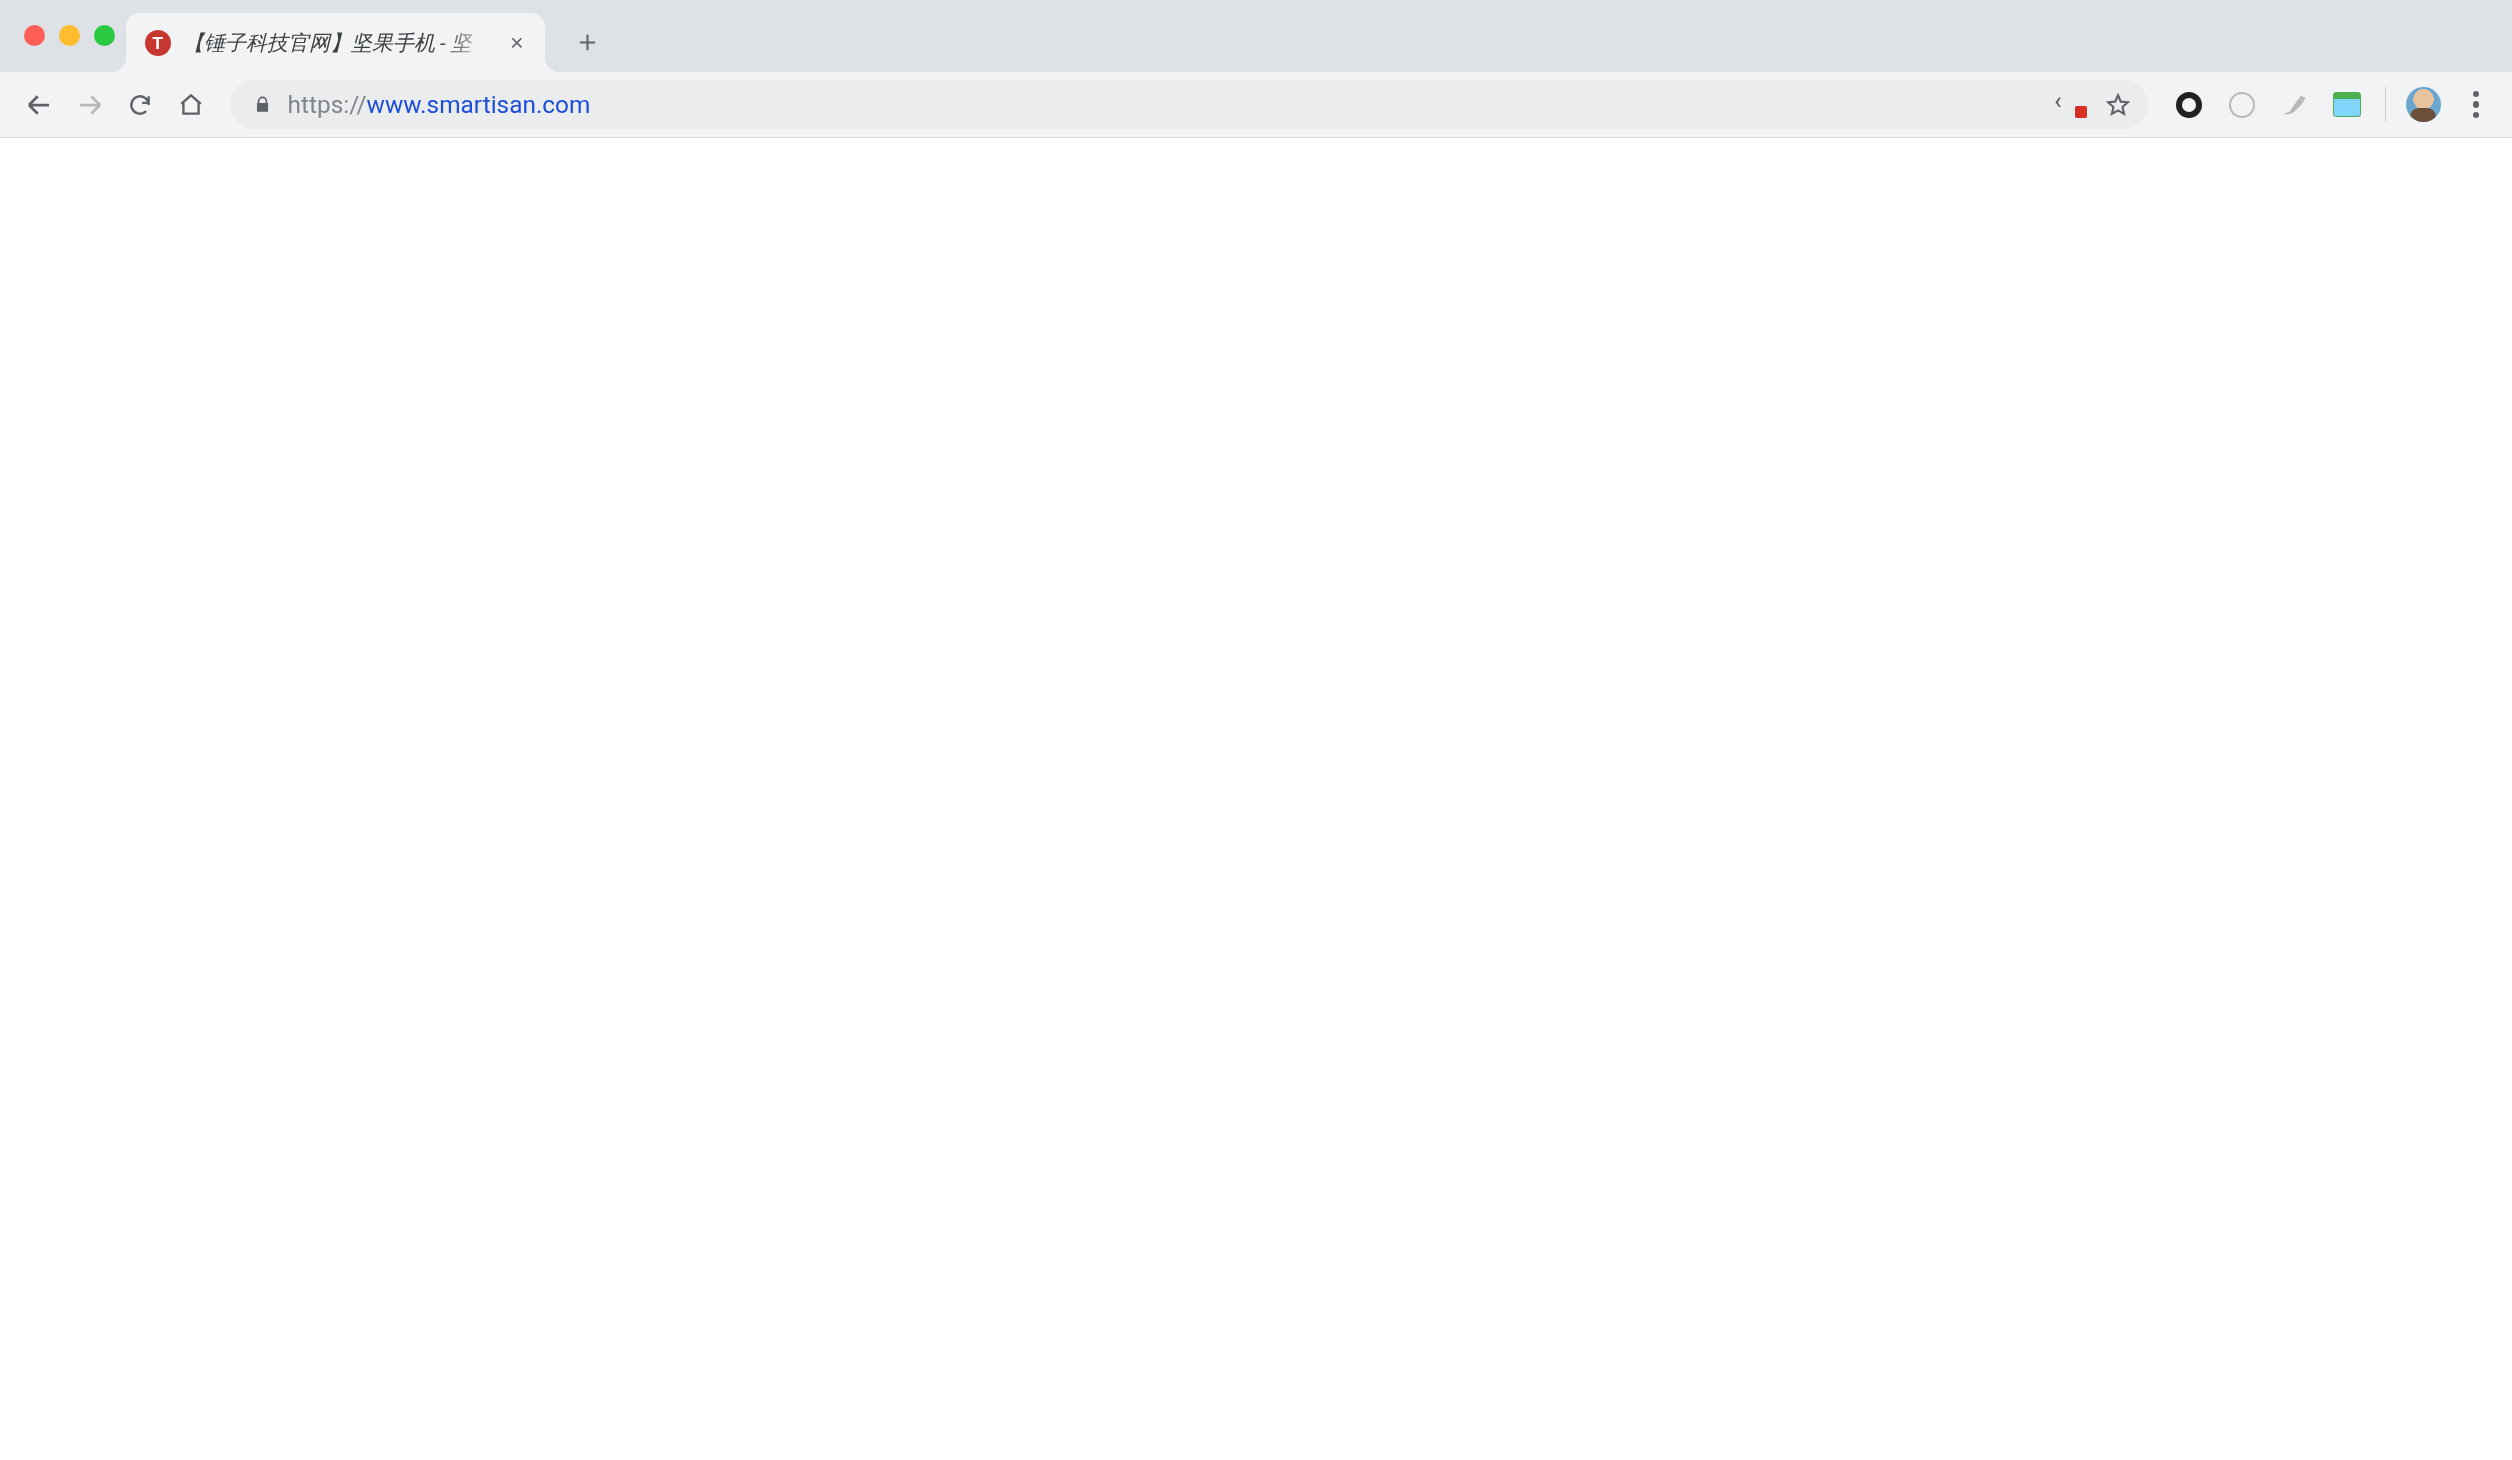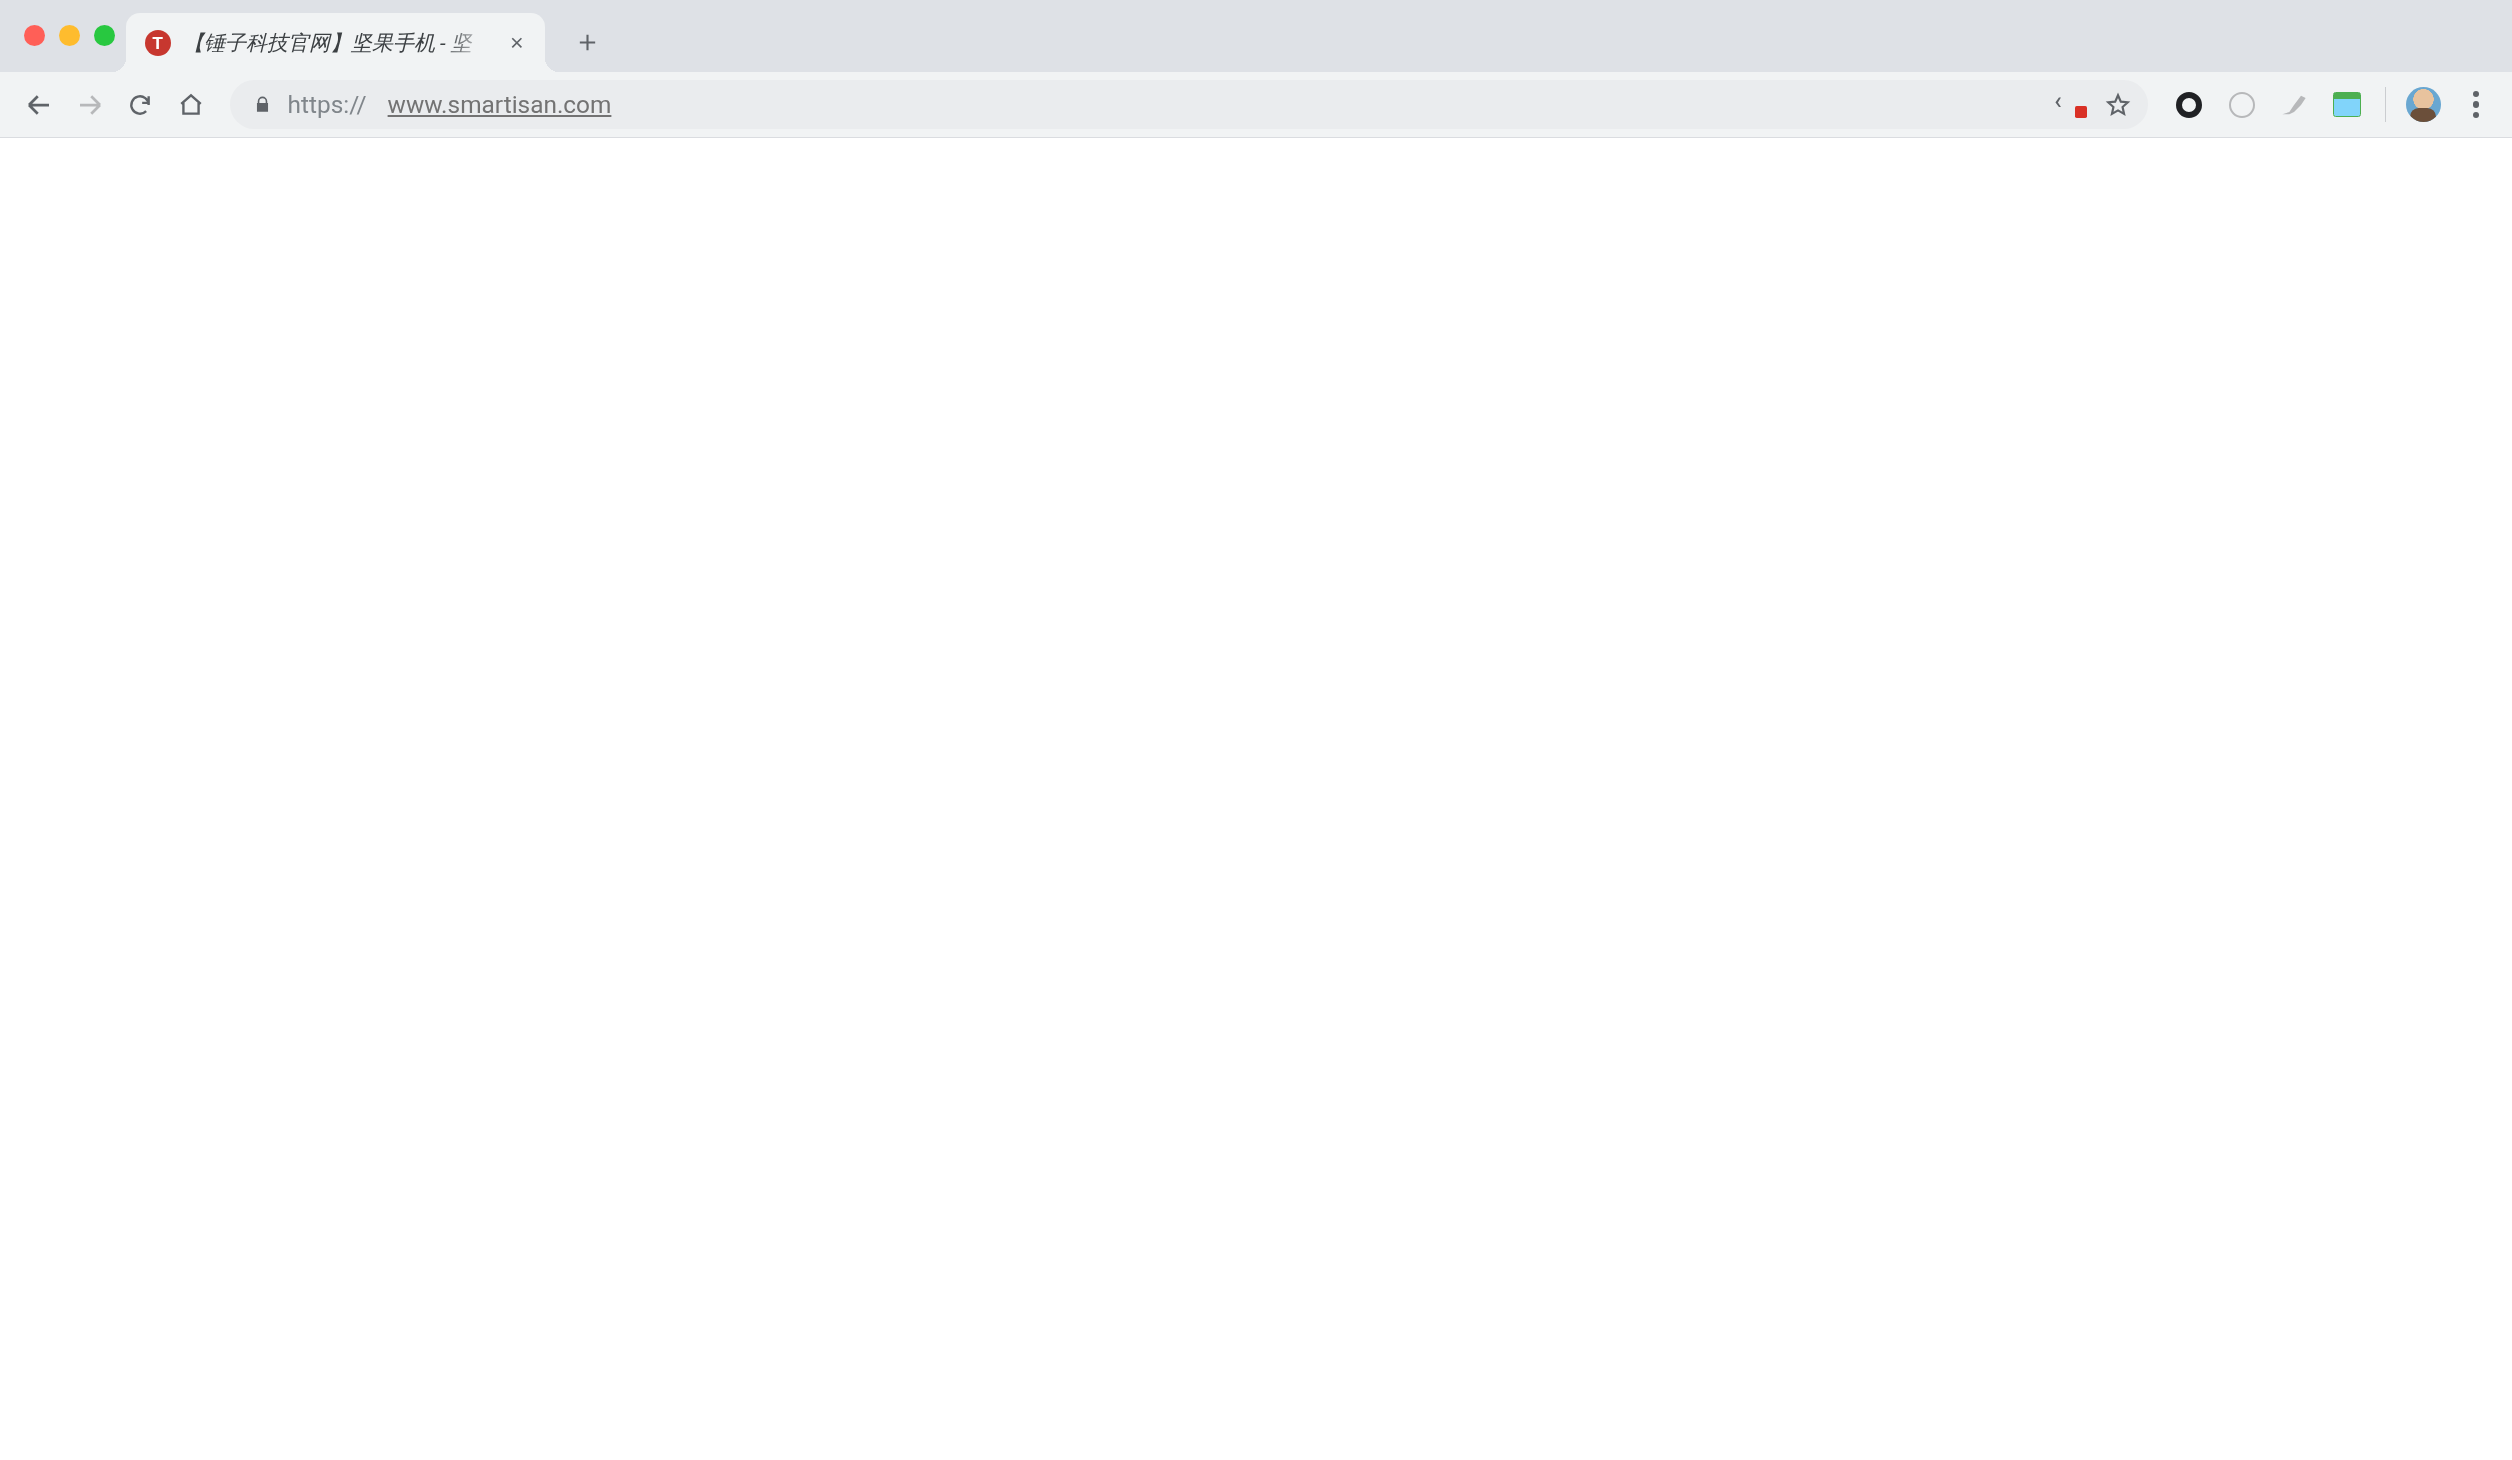--- a/index.html
+++ b/index.html
@@ -162,24 +162,23 @@
       display: flex;
       align-items: center;
     }
     .lock-icon svg { width: 19px; height: 19px; }
     .url-text {
       font-size: 24.4px;
       color: #202124;
       flex: 1;
       display: flex;
       align-items: baseline;
-      gap: 21px;
     }
     .url-scheme { color: #80868b; }
-    .url-host { color: #737373; text-decoration: underline; }
+    .url-host { color: #1d4ed8; }
     .omnibox-actions {
       display: flex;
       align-items: center;
       gap: 12.2px;
     }
     .omni-action {
       width: 35px;
       height: 35px;
       display: flex;
       align-items: center;

